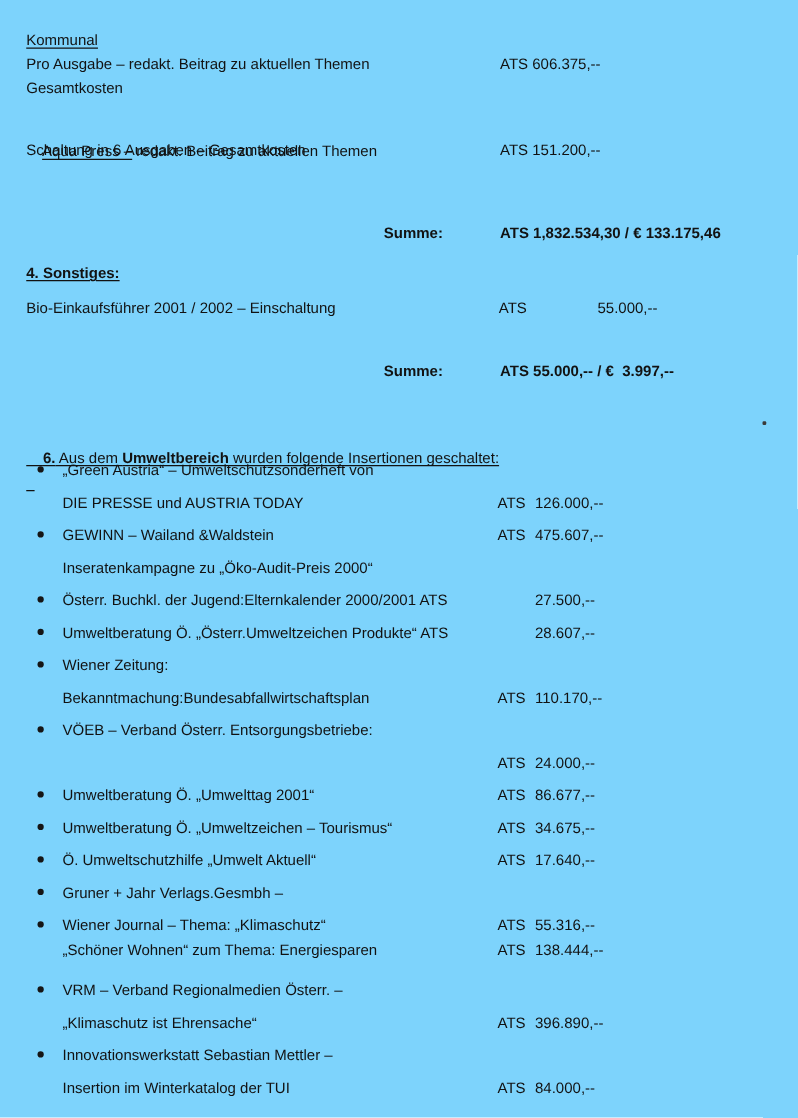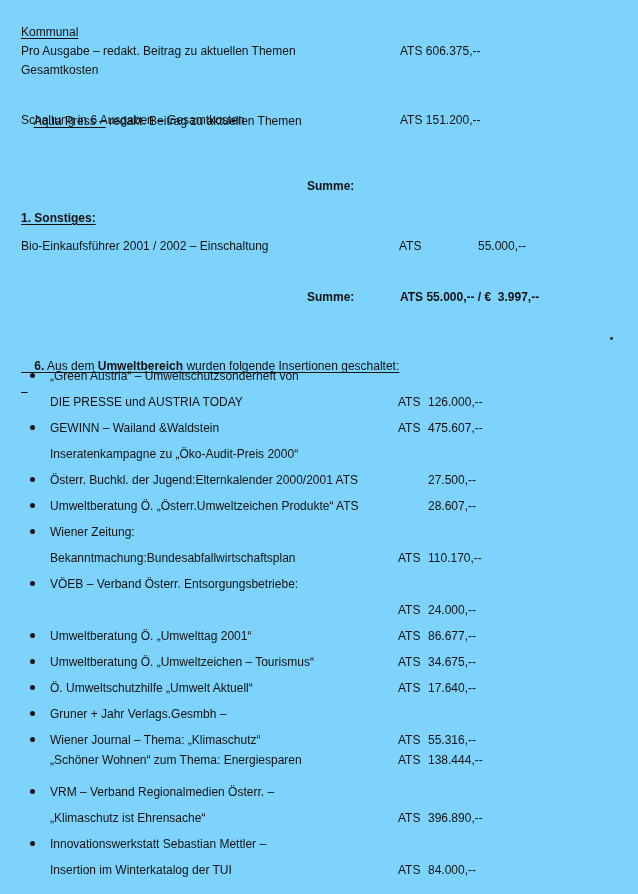--- a/index.html
+++ b/index.html
@@ -47,22 +47,23 @@
   <span class="abs val-col" style="top:41px;">ATS 606.375,--</span>
   <span class="abs" style="left:21px; top:60px;">Gesamtkosten</span>
 
   <div class="abs" style="left:21px; top:91px;">
     <span class="u">Aqua Press –</span><span> redakt. Beitrag zu aktuellen Themen</span>
   </div>
   <span class="abs" style="left:21px; top:110px;">Schaltung in 6 Ausgaben – Gesamtkosten</span>
   <span class="abs val-col" style="top:110px;">ATS 151.200,--</span>
 
   <span class="abs b summe-lbl" style="top:176px;">Summe:</span>
+  <span class="abs b val-col" style="top:176px;">ATS 1,832.534,30 / € 133.175,46</span>
 
-  <span class="abs b u" style="left:21px; top:208px;">1. Sonstiges:</span>
+  <span class="abs b u" style="left:21px; top:208px;">4. Sonstiges:</span>
   <span class="abs" style="left:21px; top:236px;">Bio-Einkaufsführer 2001 / 2002 – Einschaltung</span>
   <span class="abs ats-col" style="top:236px;">ATS</span>
   <span class="amt5" style="top:236px;">55.000,--</span>
 
   <span class="abs b summe-lbl" style="top:287px;">Summe:</span>
   <span class="abs b val-col" style="top:287px;">ATS 55.000,-- / €&nbsp; 3.997,--</span>
 
   <div class="abs u" style="left:21px; top:336px;">
     <span class="b">6.</span><span> Aus dem </span><span class="b">Umweltbereich</span><span> wurden folgende Insertionen geschaltet:</span>
   </div>

